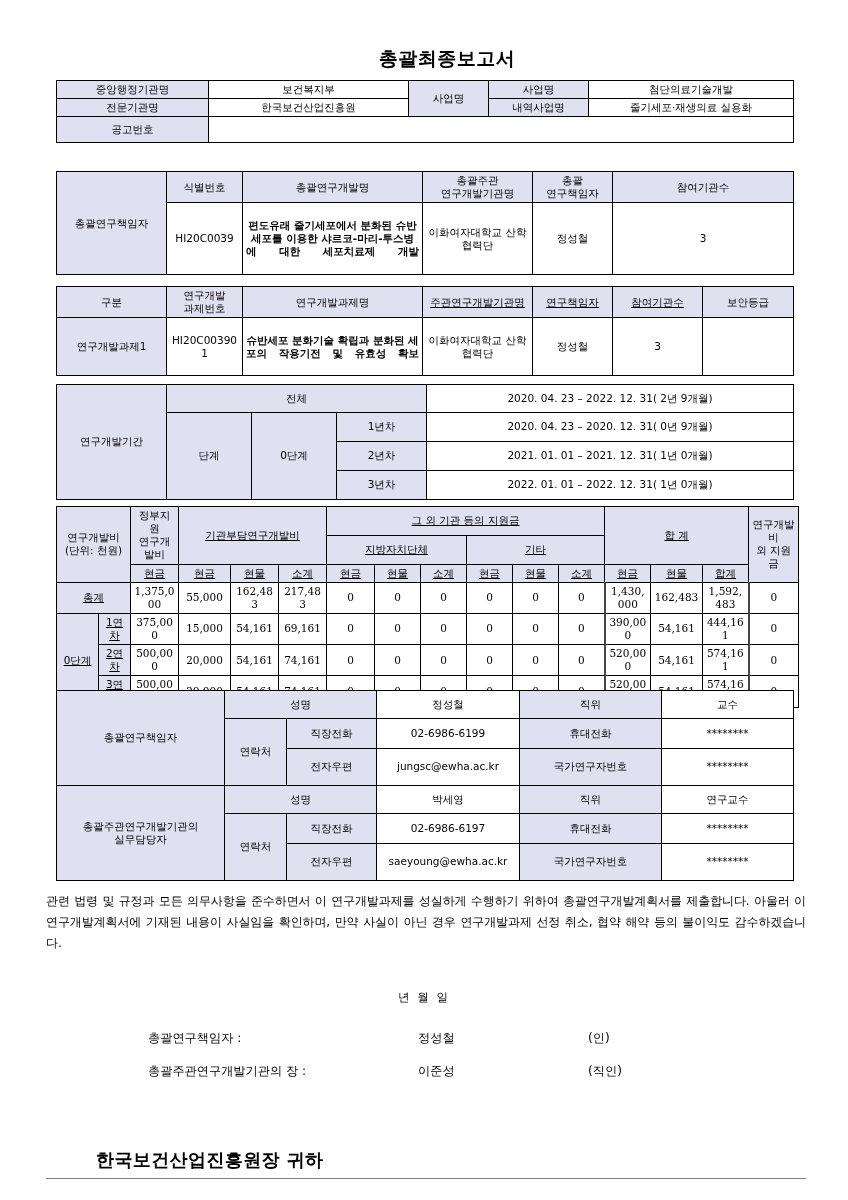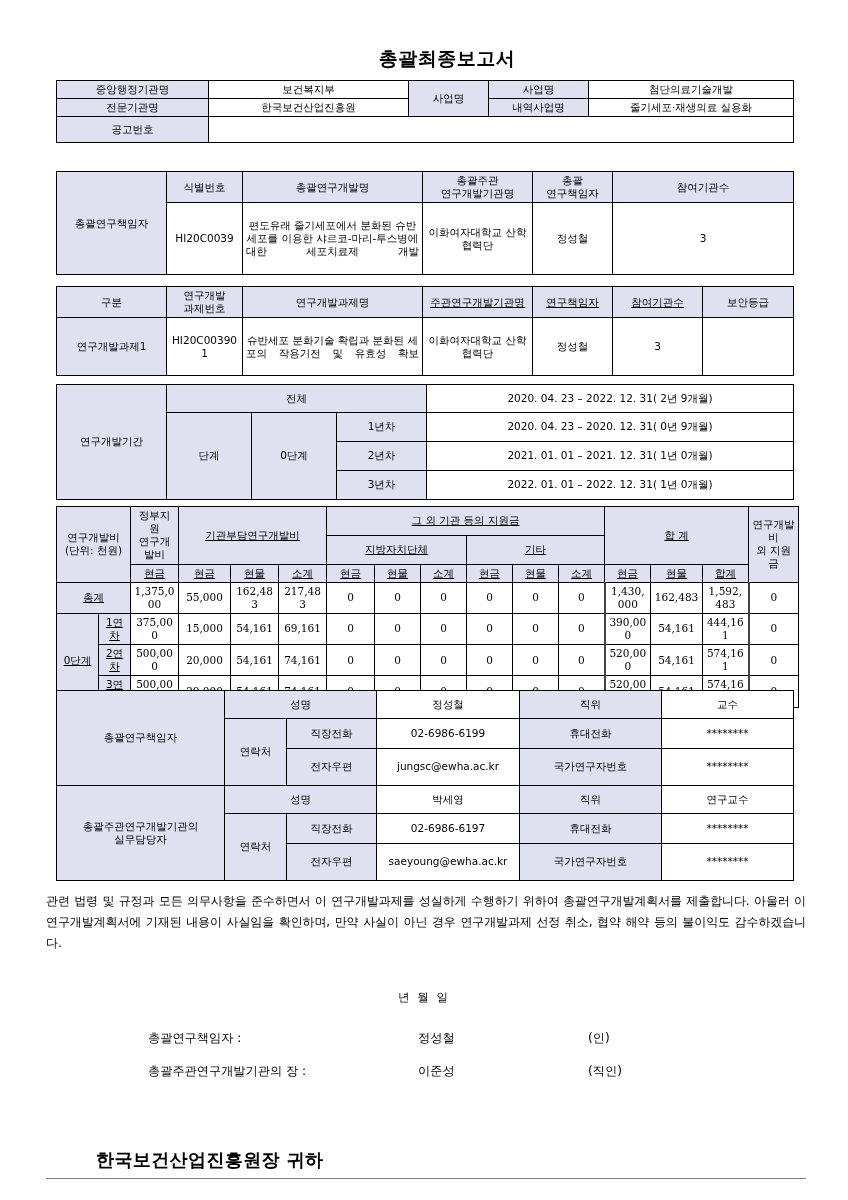--- a/index.html
+++ b/index.html
@@ -56,20 +56,21 @@
   td.left { text-align: left; padding-left: 5px; }
   td.small { font-size: 8.4px; line-height: 1.15; text-decoration: underline; }
   td.tiny { font-size: 7.6px; line-height: 1.1; }
   td.num { font-family: "DejaVu Serif", "Liberation Serif", serif; font-size: 9.4px; text-align: right; padding-right: 4px; }
   td.justify {
     text-align: justify;
     text-align-last: justify;
     font-size: 10px;
     padding: 3px 5px;
     line-height: 1.45;
+    font-weight: bold;
   }
   .thickleft { border-left: 2px solid #444 !important; }
 
   
   #t-top      { top: 80px;  left: 56px; width: 737px; }
   #t-overall  { top: 171px; left: 56px; width: 737px; }
   #t-task     { top: 286px; left: 56px; width: 737px; }
   #t-period   { top: 384px; left: 56px; width: 737px; }
   #t-budget   { top: 506px; left: 56px; width: 737px; }
   #t-contact  { top: 690px; left: 56px; width: 737px; }

